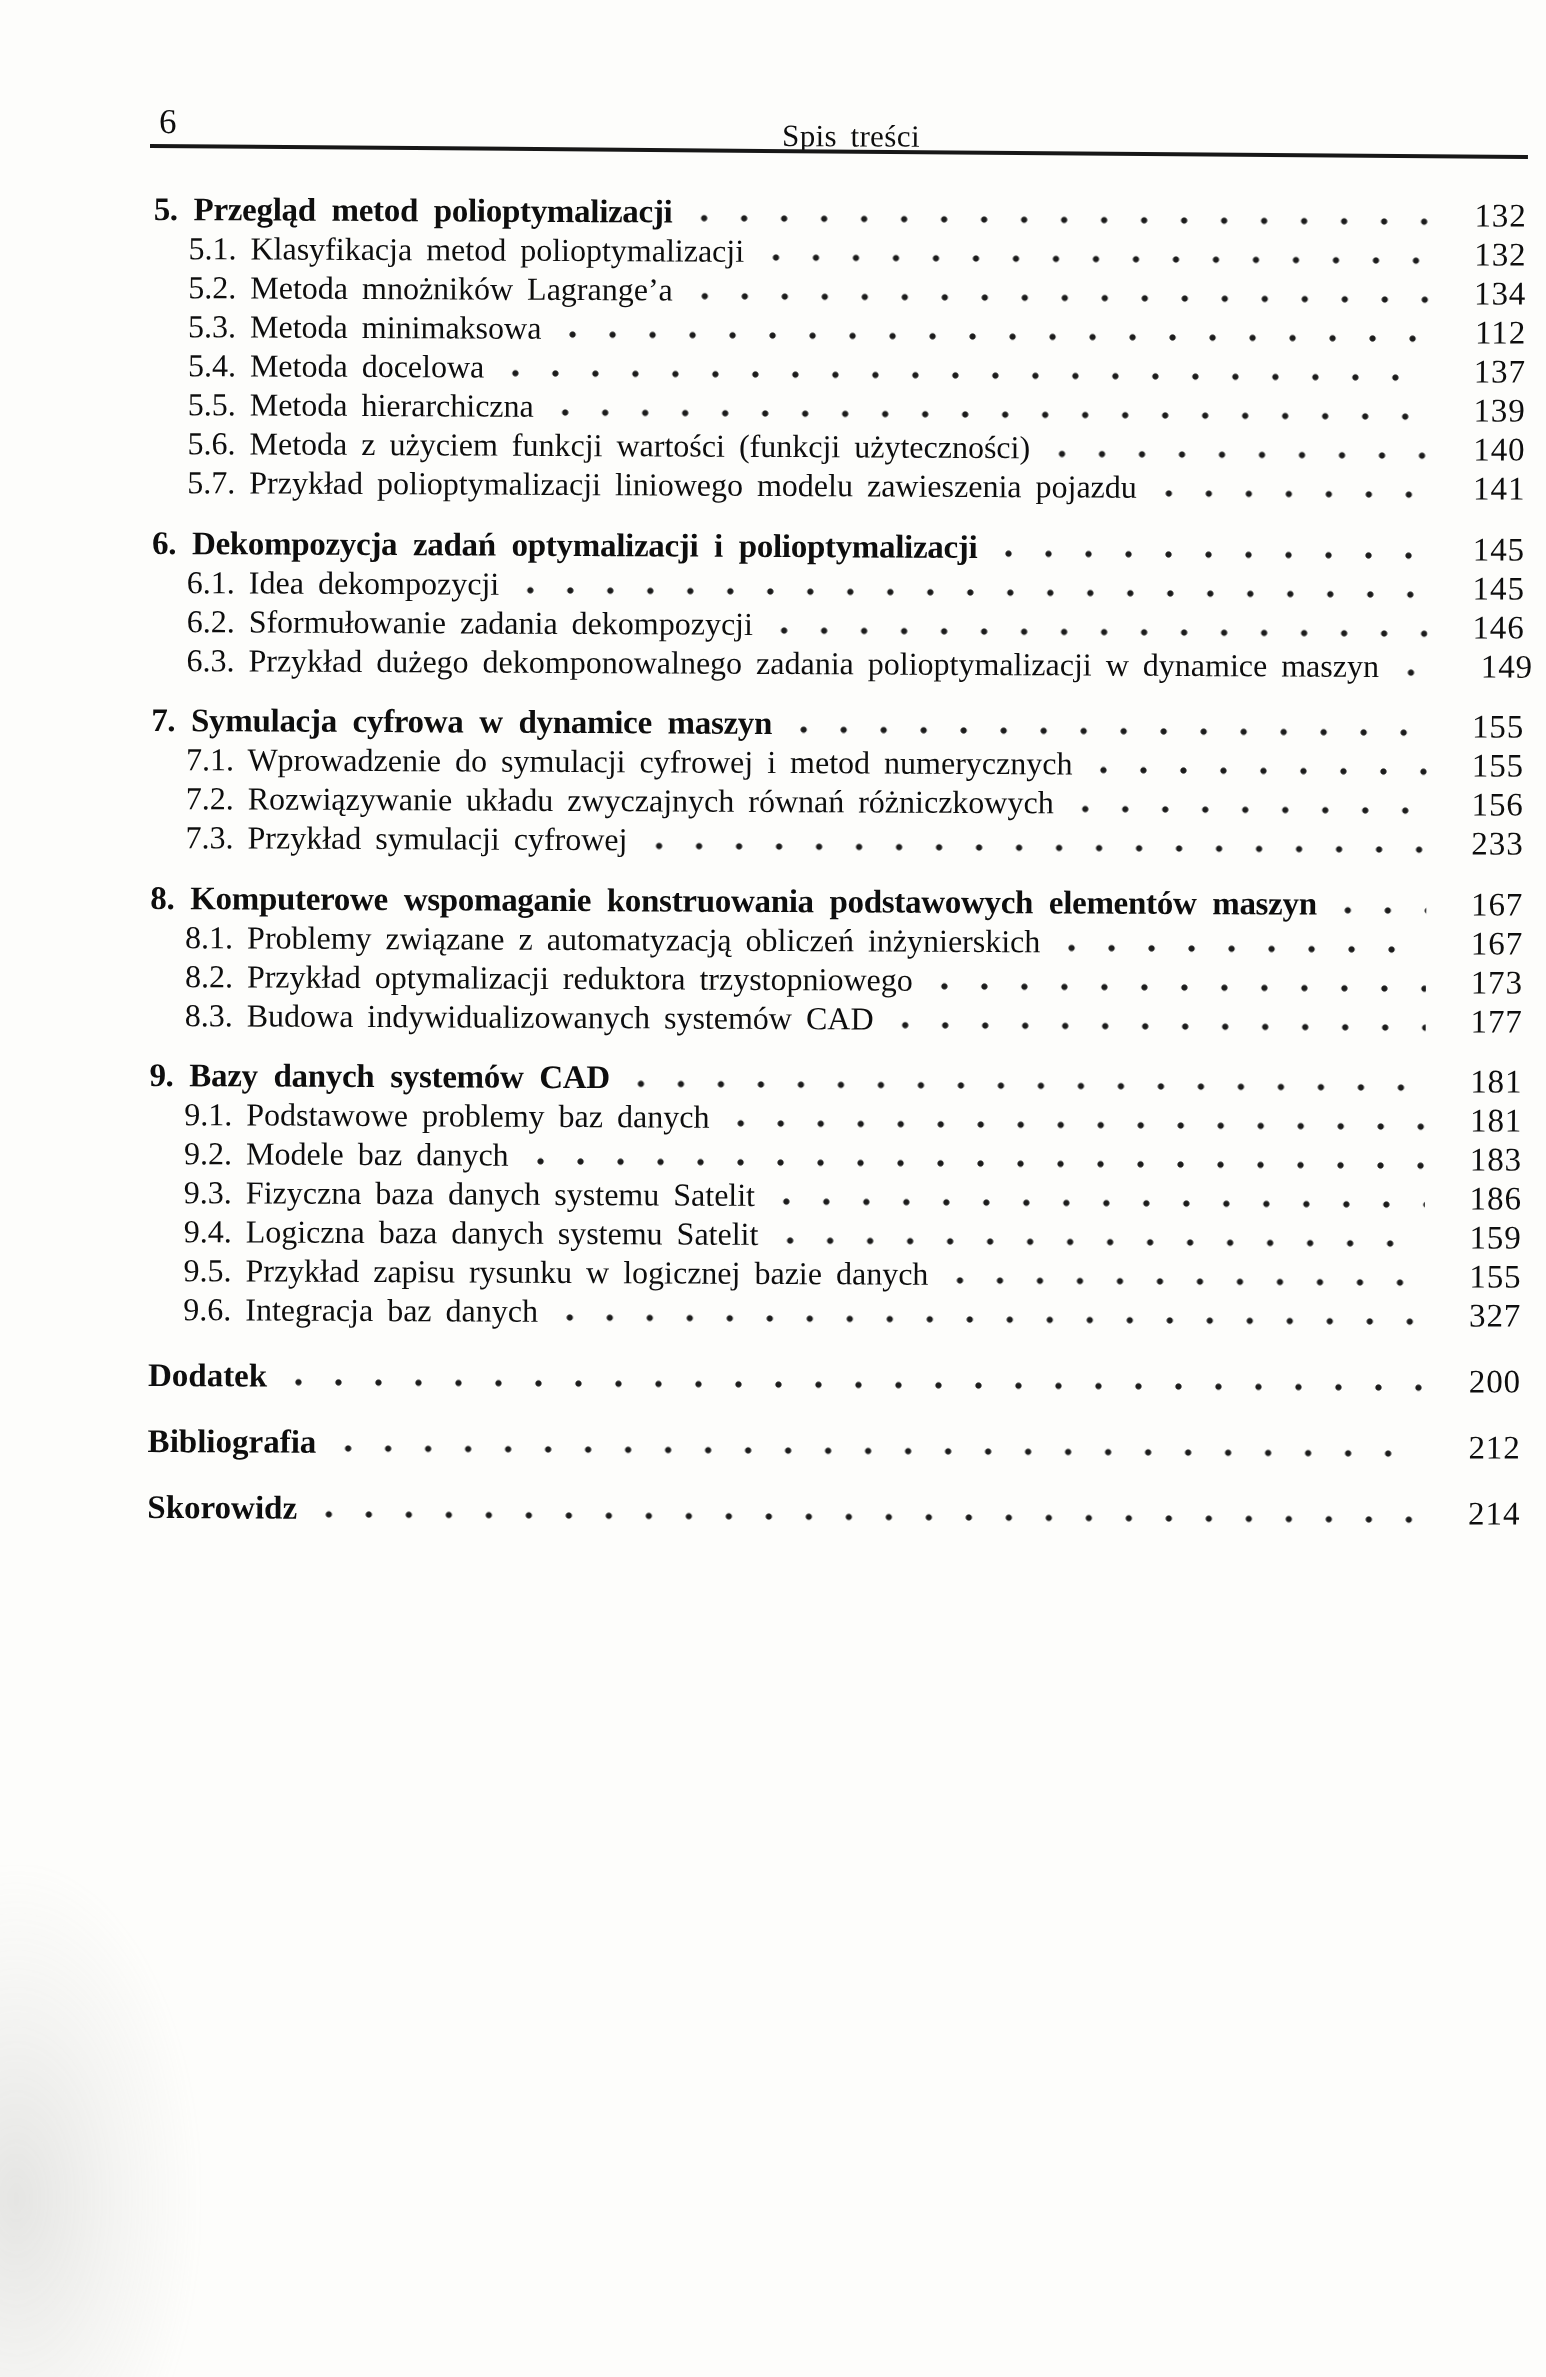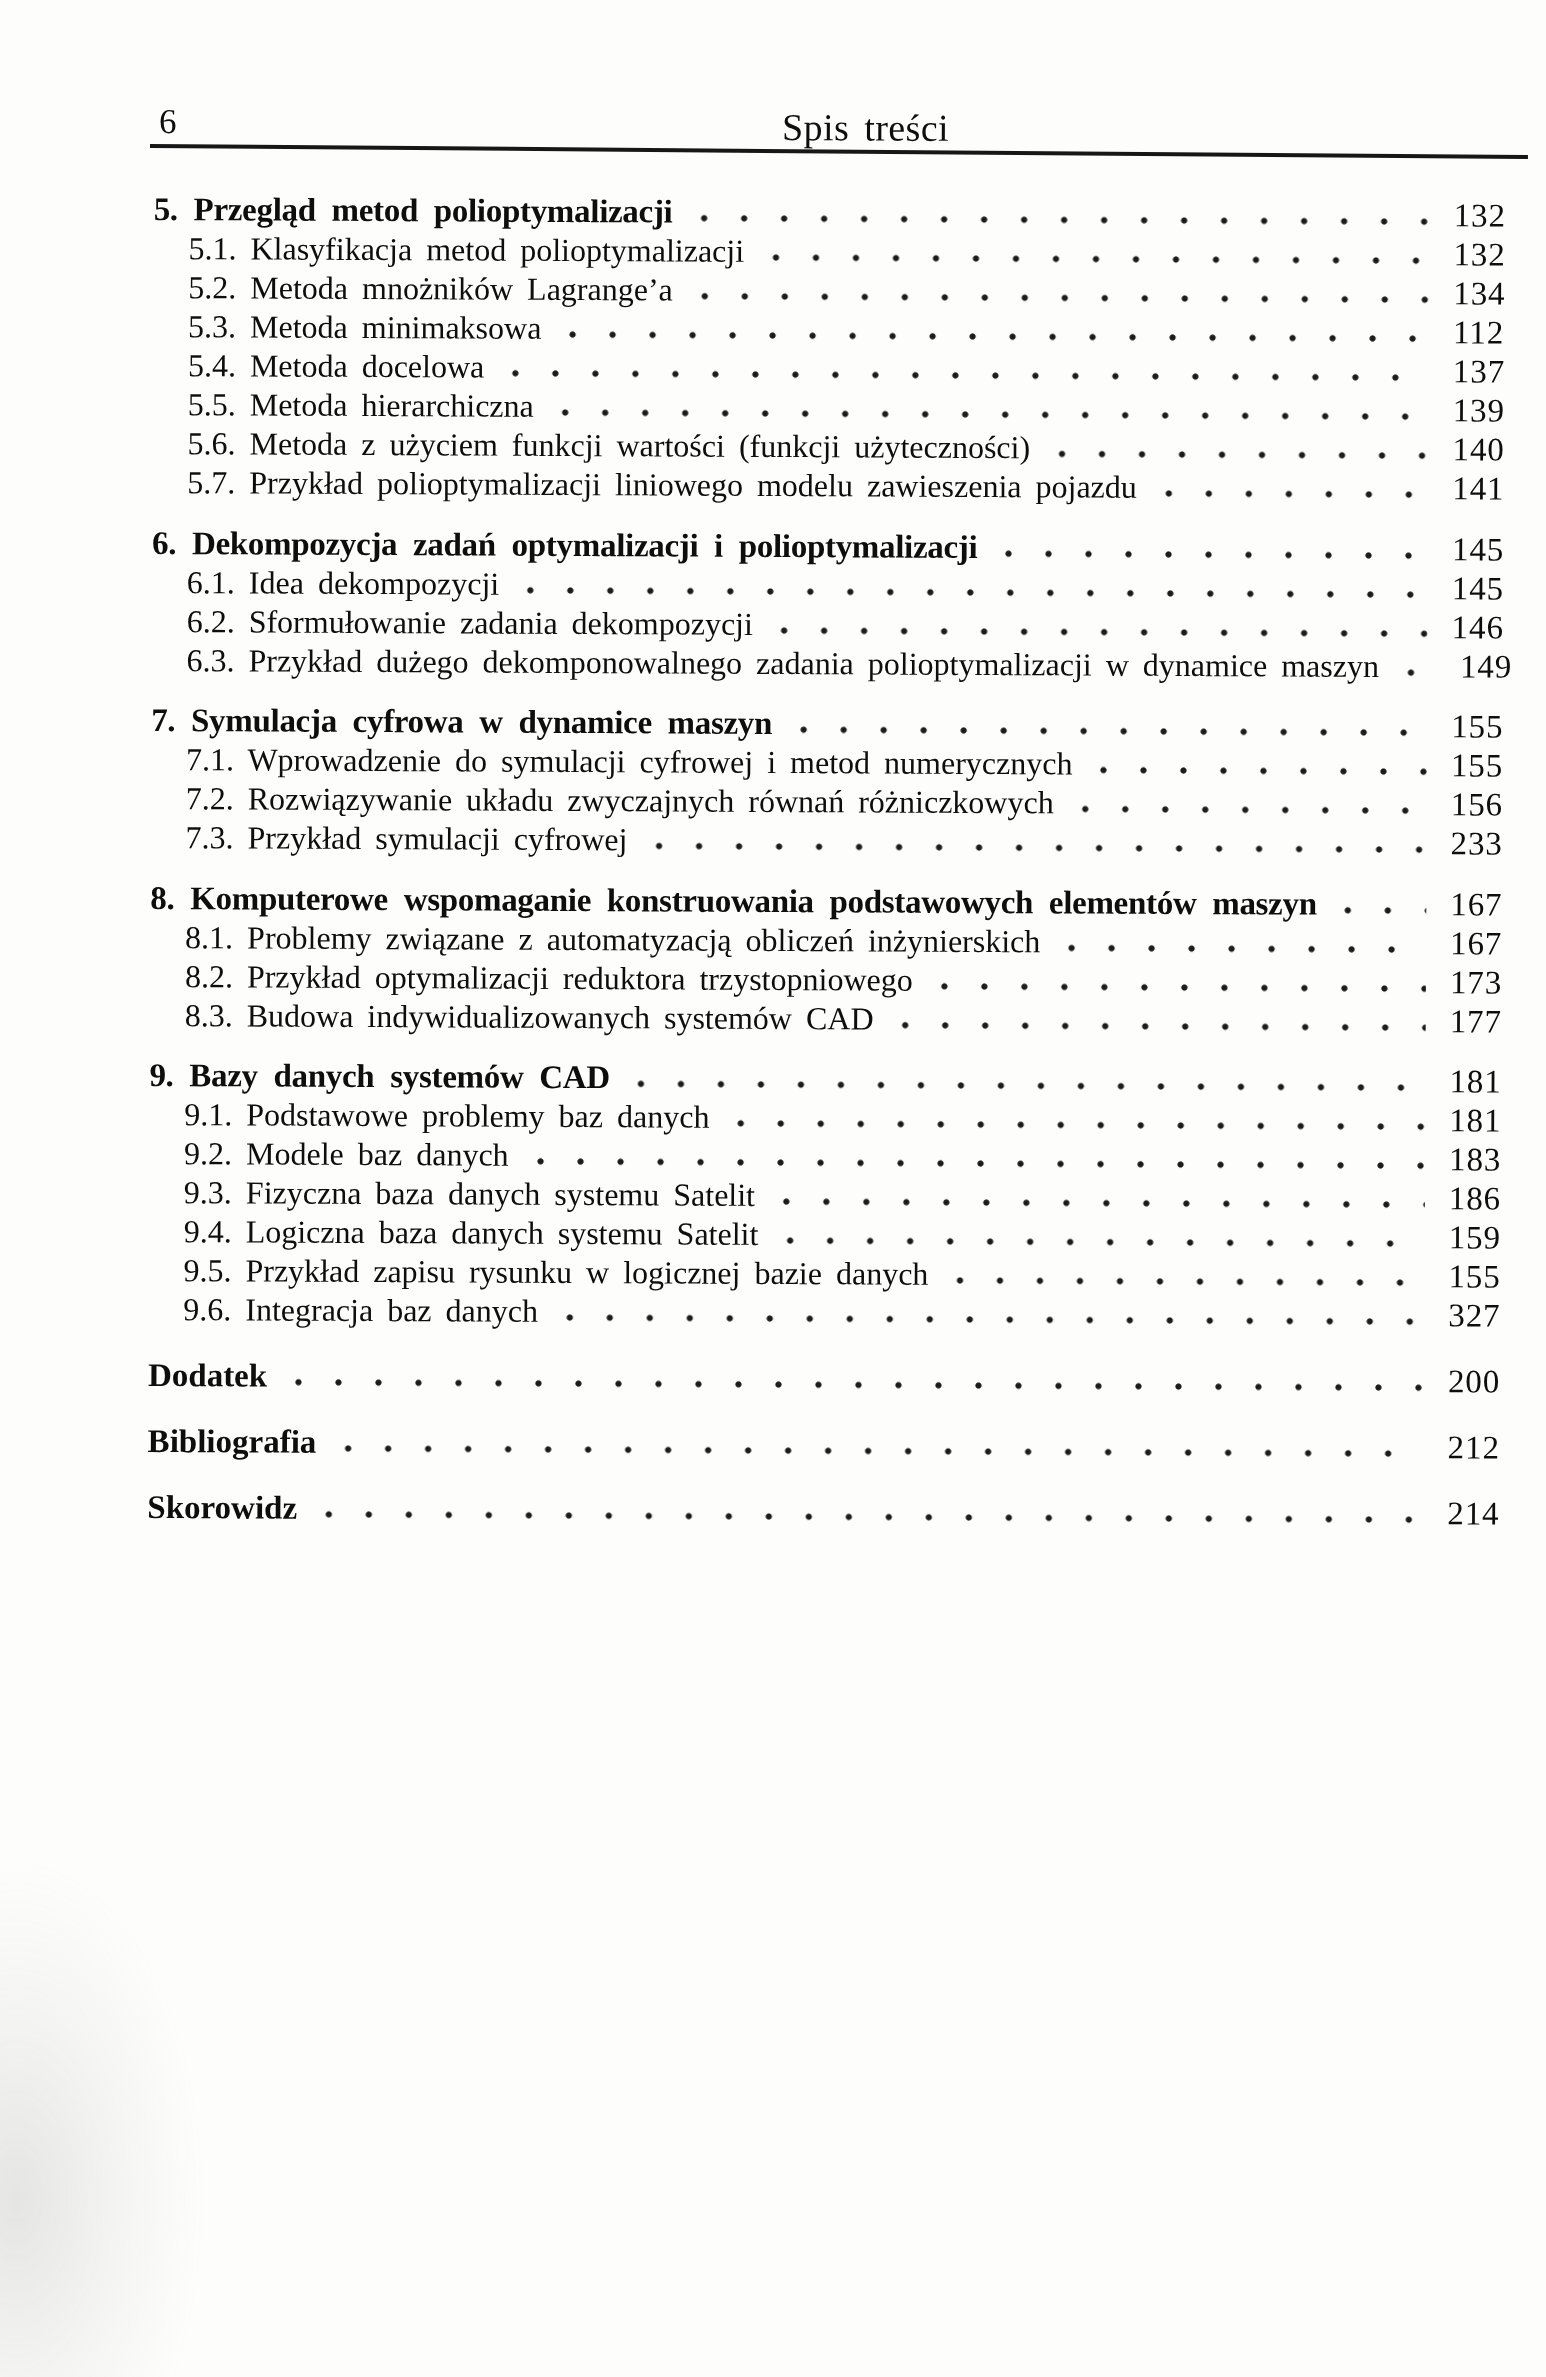--- a/index.html
+++ b/index.html
@@ -19,22 +19,22 @@
   .skew {
     position:absolute; inset:0;
     transform:rotate(0.28deg);
     transform-origin:155px 147px;
   }
   .hdr-num {
     position:absolute; left:159px; top:104px;
     font-size:35px; line-height:1;
   }
   .hdr-title {
-    position:absolute; left:782px; top:105px;
-    font-size:38px; line-height:1;
+    position:absolute; left:782px; top:117px;
+    font-size:31px; line-height:1;
     letter-spacing:0.4px; word-spacing:5.2px;
   }
   .rule {
     position:absolute; left:150px; top:144px;
     width:1378px; height:3.5px;
     background:#171717;
     transform:rotate(0.18deg);
     transform-origin:left center;
   }
   .toc {
@@ -64,21 +64,21 @@
     display:inline-block;
     height:28px; min-width:36px;
     margin-left:21px; margin-right:24px;
     background-image:radial-gradient(circle at 3.5px 3.5px, #1c1c1c 2.6px, rgba(0,0,0,0) 3.6px);
     background-size:40px 7px;
     background-repeat:repeat-x;
     background-position:7px calc(100% - 0.9px);
   }
   .pg {
     flex:0 0 auto;
-    width:73px; text-align:left;
+    width:73px; text-align:right;
     font-weight:400; font-size:33px;
     letter-spacing:0.9px;
   }
   .smudge {
     position:absolute; left:-35px; bottom:-43px;
     width:233px; height:553px;
     background:radial-gradient(ellipse at 22% 60%,
        rgba(135,135,135,0.20),
        rgba(165,165,165,0.09) 42%,
        rgba(210,210,210,0) 72%);

